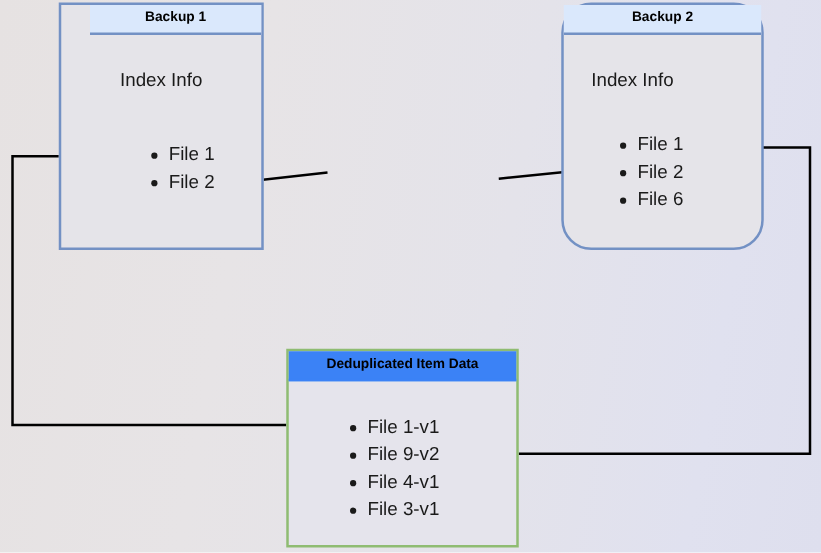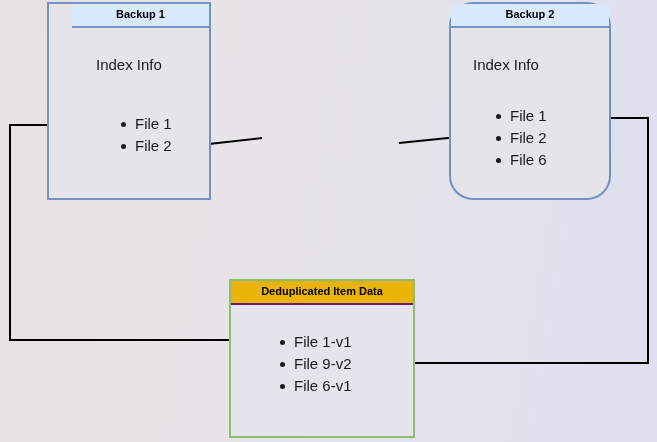--- a/index.html
+++ b/index.html
@@ -64,22 +64,22 @@
     border-bottom: 2px solid #7391c4;
     height: 24px;
   }
 
   
   .box-green {
     border: 2px solid #8fbc72;
     background: #e5e4ec;
   }
   .box-green .box-header {
-    background: #eab308;
-    border-bottom: 2px solid #701a75;
+    background: #3b82f6;
+    border-bottom: 2px solid #3b82f6;
     height: 24px;
   }
 
   
   .index-info {
     position: absolute;
     font-size: 15px;
     color: #1a1a1a;
     white-space: nowrap;
   }
@@ -163,19 +163,20 @@
       </ul>
     </div>
   </div>
 
   <div class="box box-green" style="left:229px; top:279px; width:186px; height:159px;">
     <div class="box-header">Deduplicated Item Data</div>
     <div class="box-body" style="height:130px;">
       <ul class="file-list" style="left:48px; top:26px;">
         <li>File 1-v1</li>
         <li>File 9-v2</li>
-        <li>File 6-v1</li>
+        <li>File 4-v1</li>
+        <li>File 3-v1</li>
       </ul>
     </div>
   </div>
 
 
 </div>
 
 </body></html>

